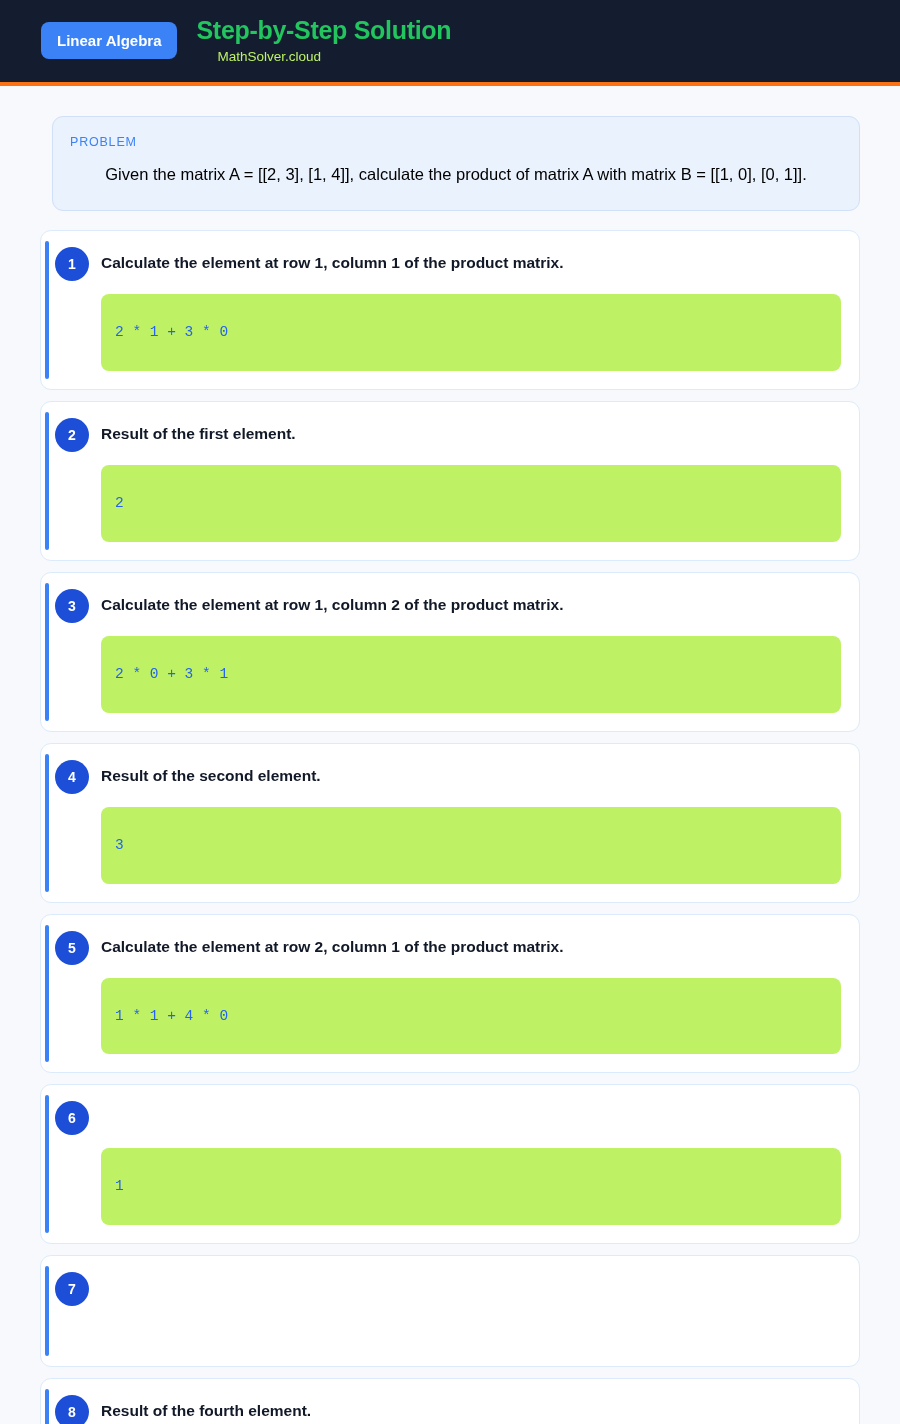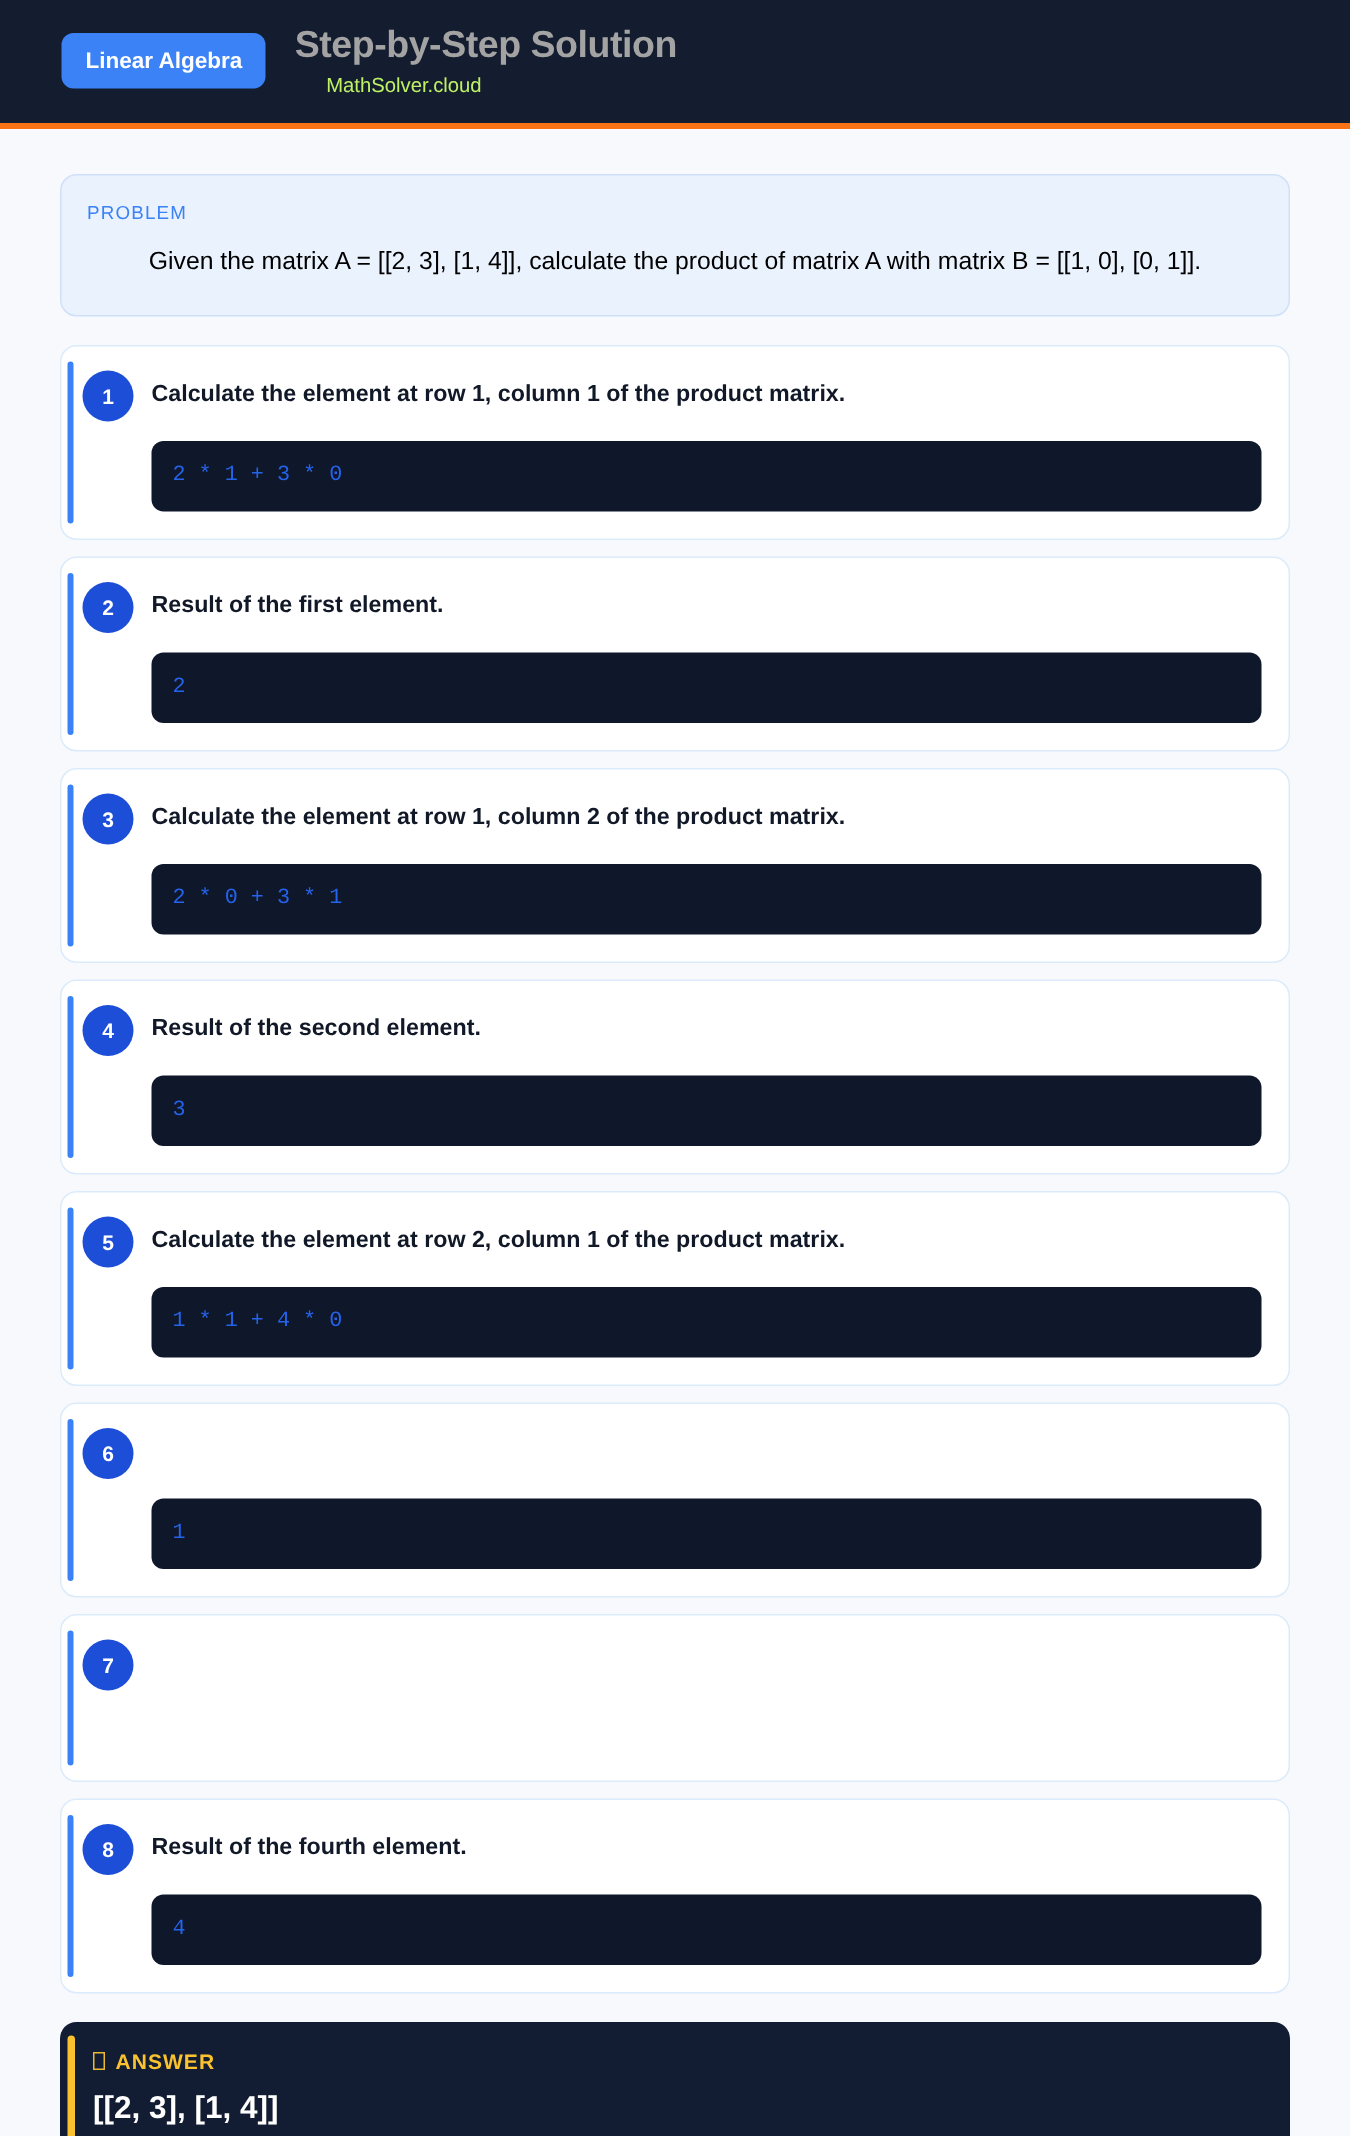--- a/index.html
+++ b/index.html
@@ -29,21 +29,21 @@
     color: #ffffff;
     font-size: 15px;
     font-weight: bold;
     padding: 11px 16px;
     border-radius: 8px;
     white-space: nowrap;
     line-height: 1;
   }
   .header-text { display: flex; flex-direction: column; gap: 5px; }
   .header-title {
-    color: #a3a3a3;
+    color: #22c55e;
     font-size: 25px;
     font-weight: bold;
     letter-spacing: -0.3px;
     line-height: 1.1;
   }
   .header-sub {
     color: #bef264;
     font-size: 13.5px;
     line-height: 1.1;
     margin-left: 21px;
@@ -54,20 +54,21 @@
     padding: 30px 40px 0 40px;
   }
 
   
   .problem-card {
     background: #eaf2fd;
     border: 1px solid #cfe0f8;
     border-radius: 11px;
     padding: 18px 17px 22px 17px;
     margin-bottom: 19px;
+    margin-left: 12px;
   }
   .problem-label {
     color: #3b82f6;
     font-size: 12.5px;
     letter-spacing: 0.8px;
     margin-bottom: 12px;
   }
   .problem-text {
     color: #000000;
     font-size: 16.5px;
@@ -119,23 +120,23 @@
   }
   .step-title {
     color: #111827;
     font-size: 15.5px;
     font-weight: bold;
     line-height: 1.35;
     padding-top: 6px;
   }
   .step-formula {
     margin-left: 42px;
-    background: #0f172a;
+    background: #bef264;
     border-radius: 8px;
-    padding: 14px 14px;
+    padding: 29px 14px;
     min-height: 47px;
     color: #2563eb;
     font-family: "Liberation Mono", monospace;
     font-size: 14.5px;
     line-height: 1.3;
   }
 
   
   .answer-card {
     position: relative;

